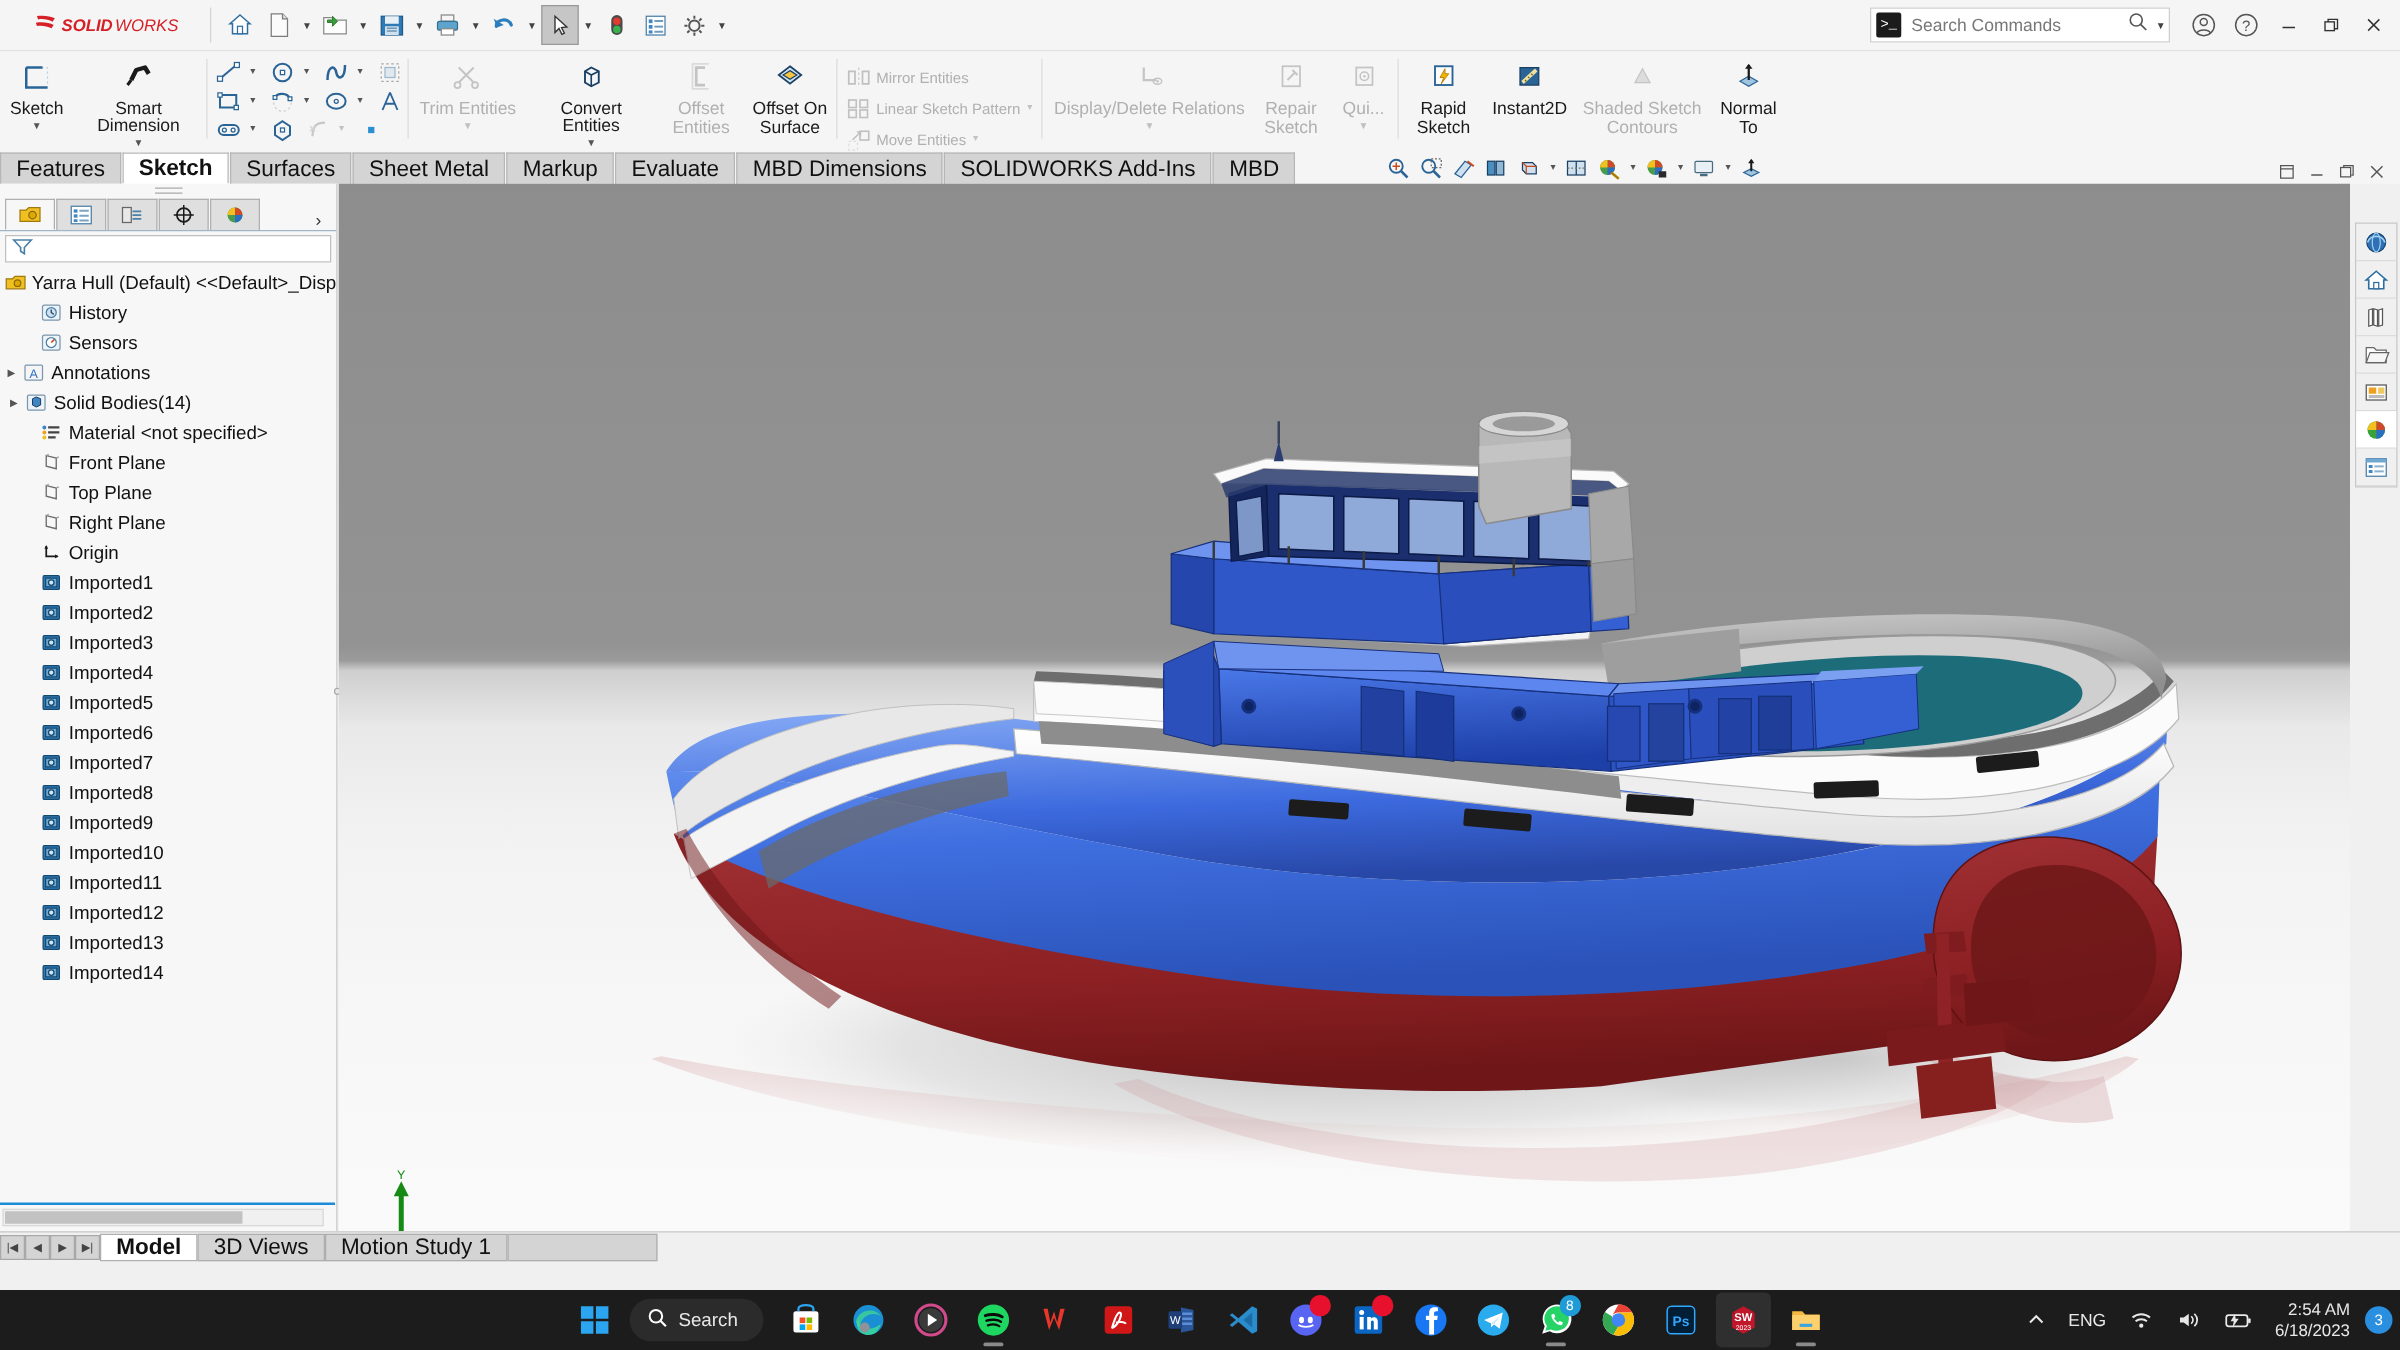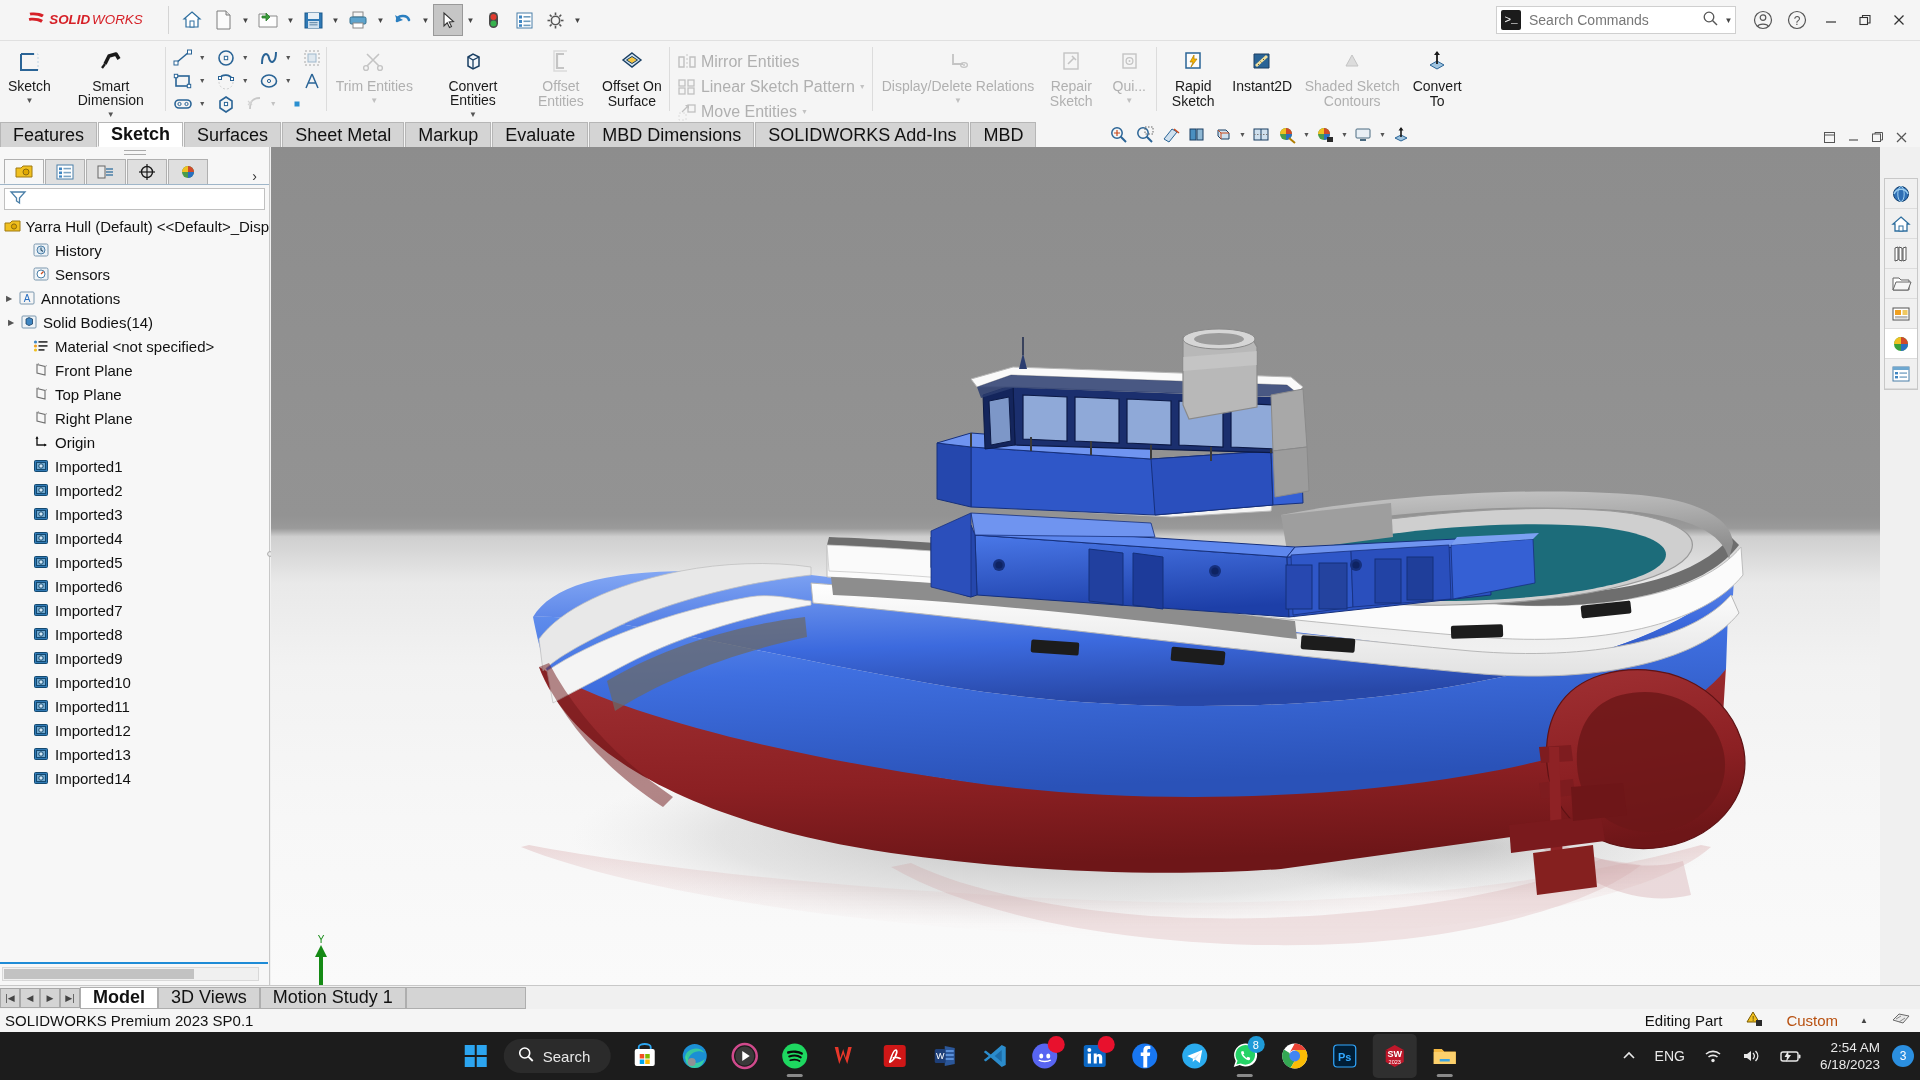--- a/index.html
+++ b/index.html
@@ -80,21 +80,21 @@
   .rbig.dis .lbl { color: #b0b0b0; }
   .rbig .drop { font-size: 8px; color: #555; margin-top: 3px; }
   .rbig.dis .drop { color: #c0c0c0; }
 
   .rsmallgrid { display: flex; flex-direction: column; justify-content: flex-start; padding-top: 2px; }
   .rsrow { display: flex; align-items: center; height: 23px; }
   .rscell {
     display: flex; align-items: center; height: 23px; padding: 0 2px; cursor: default;
   }
   .rscell .ico { width: 24px; height: 21px; display:flex; align-items:center; justify-content:center; }
-  .rscell .txt { font-size: 16px; color: #1a1a1a; padding-left: 2px; white-space: nowrap; }
+  .rscell .txt { font-size: 12px; color: #1a1a1a; padding-left: 2px; white-space: nowrap; }
   .rscell.dis .txt { color: #b0b0b0; }
   .rscell .car { font-size: 7px; color: #555; padding: 0 4px; }
   .rscell.dis .car { color: #c2c2c2; }
 
   
   .tabsrow {
     position: absolute; top: 121px; left: 0; width: 1920px; height: 26px;
     background: #f5f5f5; display: flex; align-items: flex-end;
   }
   .cmdtab {
@@ -674,21 +674,21 @@
         <span class="lbl two" style="max-width:96px;">Shaded Sketch Contours</span>
       </div>
       <div class="rbig">
         <span class="ico">
           <svg width="30" height="28" viewBox="0 0 30 28">
               <path d="M8 17 L15 21 L22 17 L15 13 Z" fill="#9fc4e0" stroke="#2a6496"></path>
               <line x1="15" y1="4" x2="15" y2="16" stroke="#1a1a1a" stroke-width="1.8"></line>
               <path d="M12 7 L15 3 L18 7 Z" fill="#1a1a1a"></path>
             </svg>
         </span>
-        <span class="lbl two" style="max-width:50px;">Convert To</span>
+        <span class="lbl two" style="max-width:50px;">Normal To</span>
       </div>
     </div>
   </div>
 
   <div class="tabsrow">
     <div class="cmdtab">Features</div>
     <div class="cmdtab active">Sketch</div>
     <div class="cmdtab">Surfaces</div>
     <div class="cmdtab">Sheet Metal</div>
     <div class="cmdtab">Markup</div>
@@ -1418,41 +1418,20 @@
       <div class="navbtn">◀</div>
       <div class="navbtn">▶</div>
       <div class="navbtn">▶|</div>
     </div>
     <div class="btab active">Model</div>
     <div class="btab">3D Views</div>
     <div class="btab">Motion Study 1</div>
     <div class="btab-fill"></div>
   </div>
 
-  <div class="statusbar">
-    <div class="sb-left">SOLIDWORKS Premium 2023 SP0.1</div>
-    <div class="sb-right">
-      <span>Editing Part</span>
-      <span>
-        <svg width="20" height="18" viewBox="0 0 20 18">
-            <path d="M9 2 L15 12 H3 Z" fill="#f0c020" stroke="#7a5a00"></path>
-            <text x="9" y="11" text-anchor="middle" font-size="8" fill="#3a2a00" font-family="Liberation Sans, sans-serif">!</text>
-            <rect x="12" y="10" width="6" height="6" fill="#2a2a2a"></rect>
-          </svg>
-      </span>
-      <span style="color:#b8500f;">Custom</span>
-      <span class="sb-caret">▲</span>
-      <span>
-        <svg width="22" height="18" viewBox="0 0 22 18">
-            <path d="M3 10 L9 4 L19 6 L13 13 Z" fill="#e8e8e8" stroke="#6a6a6a"></path>
-            <path d="M6 9 L11 6 M9 12 L15 8" stroke="#8a8a8a"></path>
-          </svg>
-      </span>
-    </div>
-  </div>
 
   <div class="taskbar">
     <div class="tb-center">
       <div class="tb-start">
         <svg width="24" height="24" viewBox="0 0 24 24">
             <rect x="1" y="1" width="10" height="10" fill="#2ca5f0"></rect>
             <rect x="13" y="1" width="10" height="10" fill="#2ca5f0"></rect>
             <rect x="1" y="13" width="10" height="10" fill="#2ca5f0"></rect>
             <rect x="13" y="13" width="10" height="10" fill="#2ca5f0"></rect>
           </svg>

